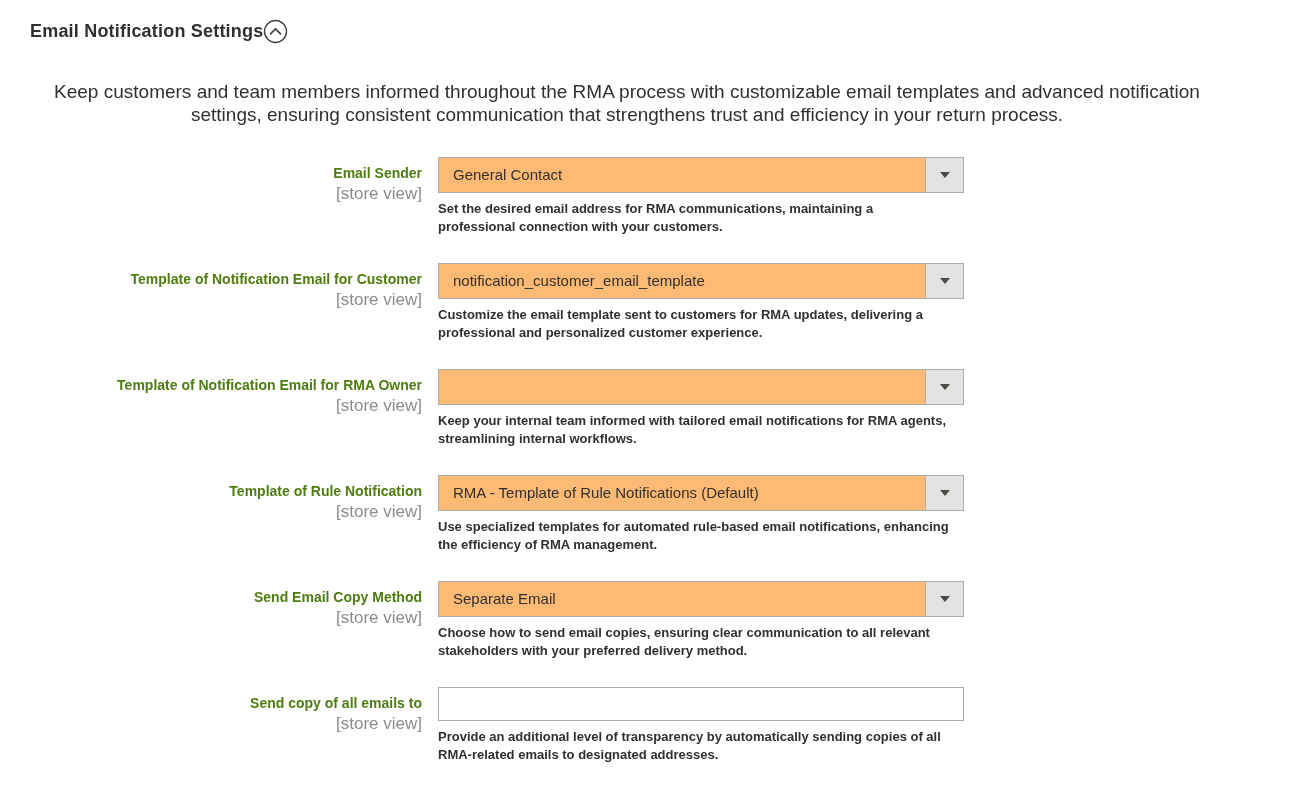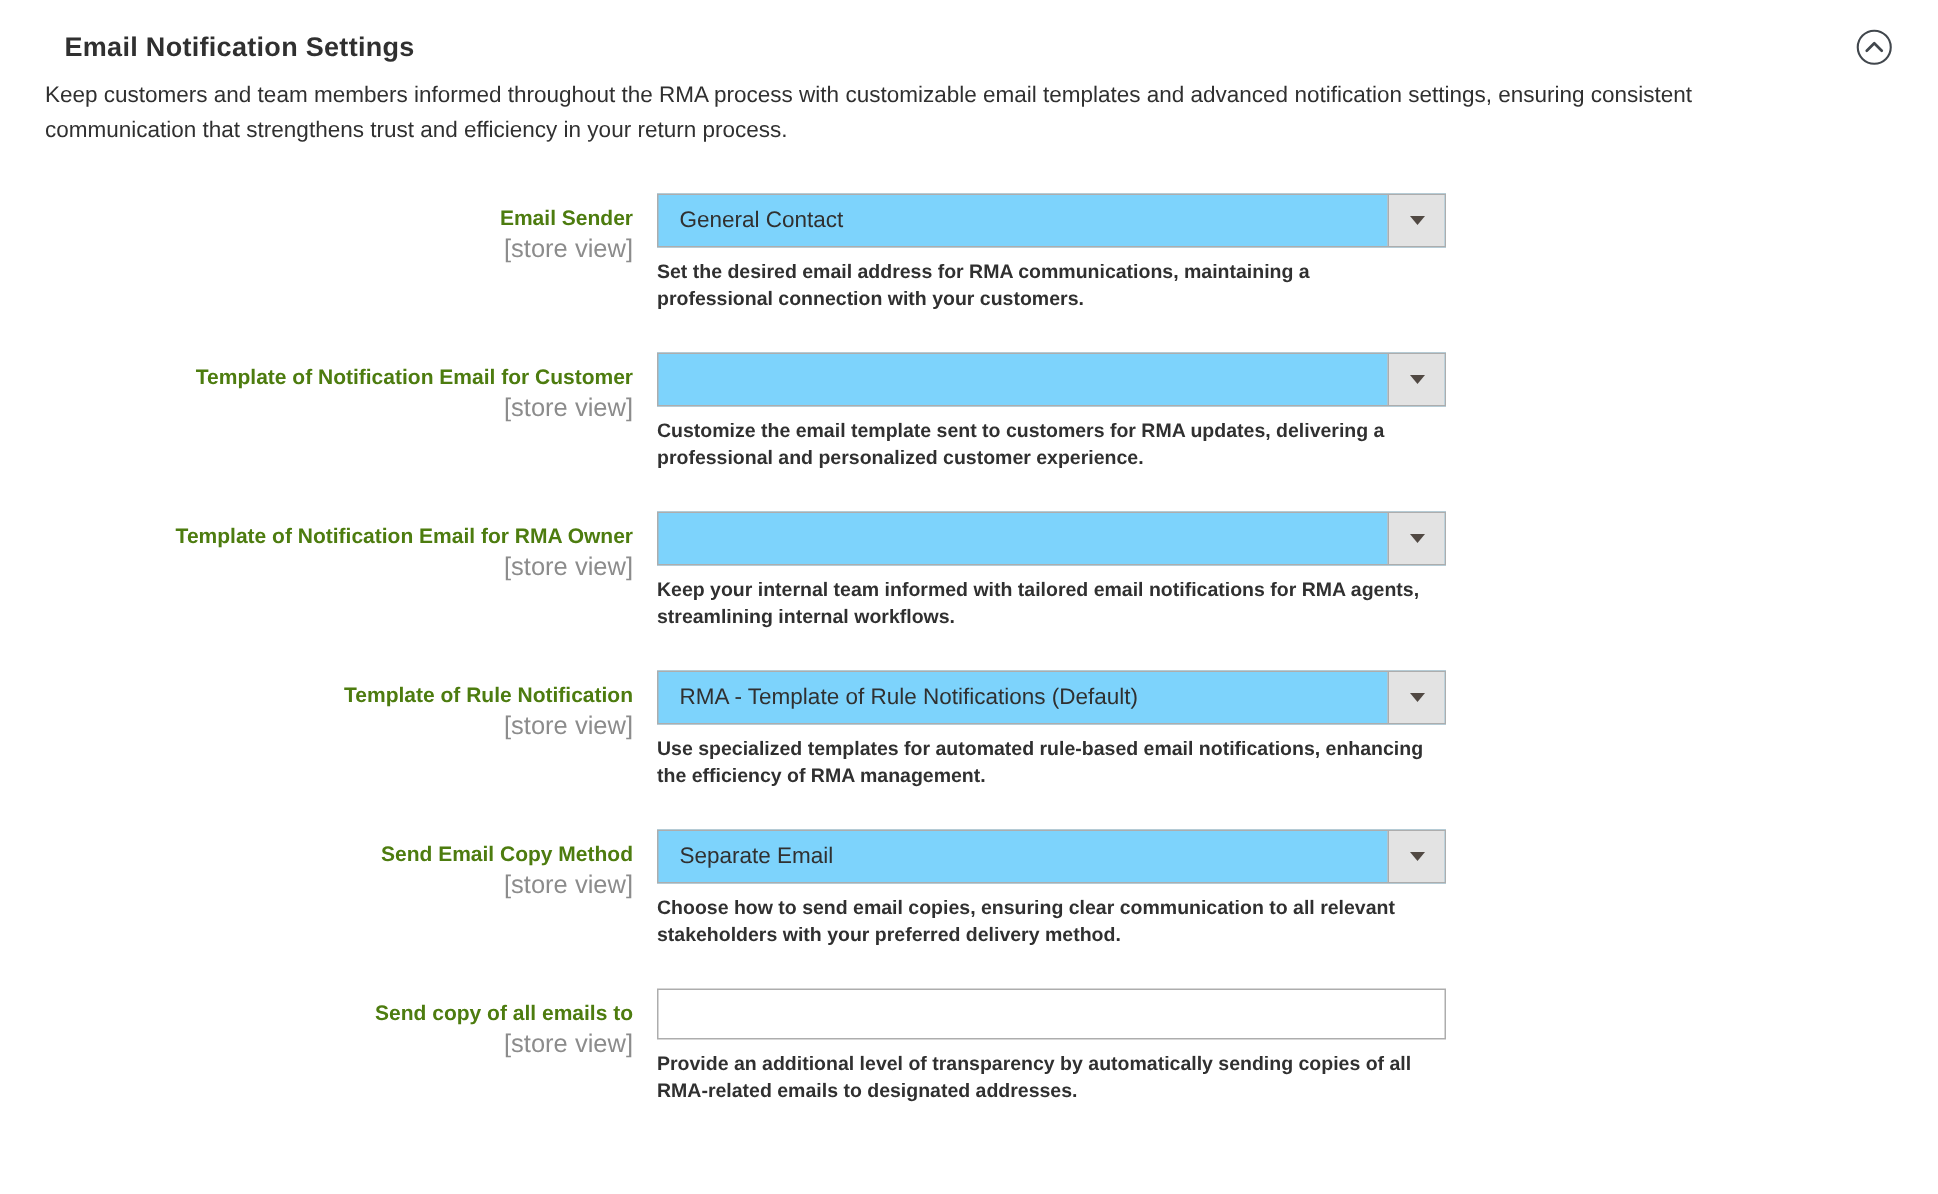--- a/index.html
+++ b/index.html
@@ -11,42 +11,41 @@
   }
   .section {
     position: relative;
     width: 1292px;
     min-height: 796px;
     padding: 20px 30px 30px 30px;
   }
   .section-header {
     display: flex;
     align-items: flex-start;
-    justify-content: space-between;
-    margin-left: 13px;
   }
   .section-title {
     font-size: 18px;
     font-weight: bold;
     letter-spacing: 0.2px;
     padding-top: 1px;
   }
   .collapse-btn {
     background: none;
     border: none;
     cursor: pointer;
     padding: 0;
     margin-top: -1px;
     line-height: 0;
   }
   .section-desc {
-    margin-top: 8px;
-    font-size: 15px;
+    margin-top: 36px;
+    font-size: 19px;
     line-height: 23px;
     max-width: 1194px;
+    text-align: center;
   }
   .form-area { margin-top: 31px; }
   .field-row {
     display: flex;
     margin-bottom: 27px;
   }
   .label-col {
     width: 408px;
     padding-right: 16px;
     padding-top: 8px;
@@ -62,21 +61,21 @@
   .field-scope {
     font-size: 17px;
     color: #8c8c8c;
     margin-top: 2px;
   }
   .control-col { flex: 1 1 auto; }
   .select-box {
     position: relative;
     width: 526px;
     height: 36px;
-    background: #7dd3fc;
+    background: #fdba74;
     border: 1px solid #adadad;
     cursor: pointer;
   }
   .select-value {
     position: absolute;
     left: 14px;
     right: 46px;
     top: 0;
     bottom: 0;
     line-height: 34px;
@@ -159,20 +158,21 @@
       </div>
     </div>
 
     <div class="field-row">
       <div class="label-col">
         <div class="field-label">Template of Notification Email for Customer</div>
         <div class="field-scope">[store view]</div>
       </div>
       <div class="control-col">
         <div class="select-box">
+          <span class="select-value">notification_customer_email_template</span>
           <span class="select-arrow-area">
             <span class="caret-down"></span>
           </span>
         </div>
         <div class="field-help">Customize the email template sent to customers for RMA updates, delivering a professional and personalized customer experience.</div>
       </div>
     </div>
 
     <div class="field-row">
       <div class="label-col">

